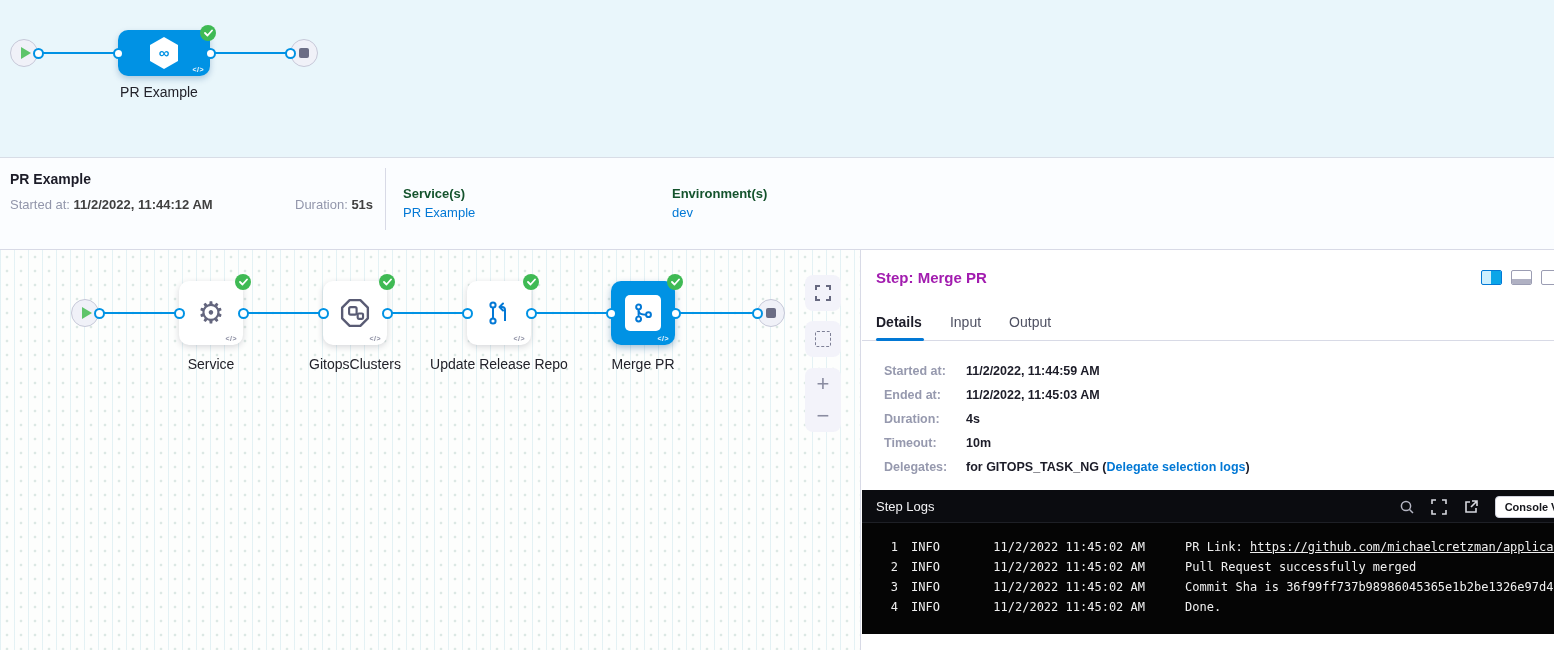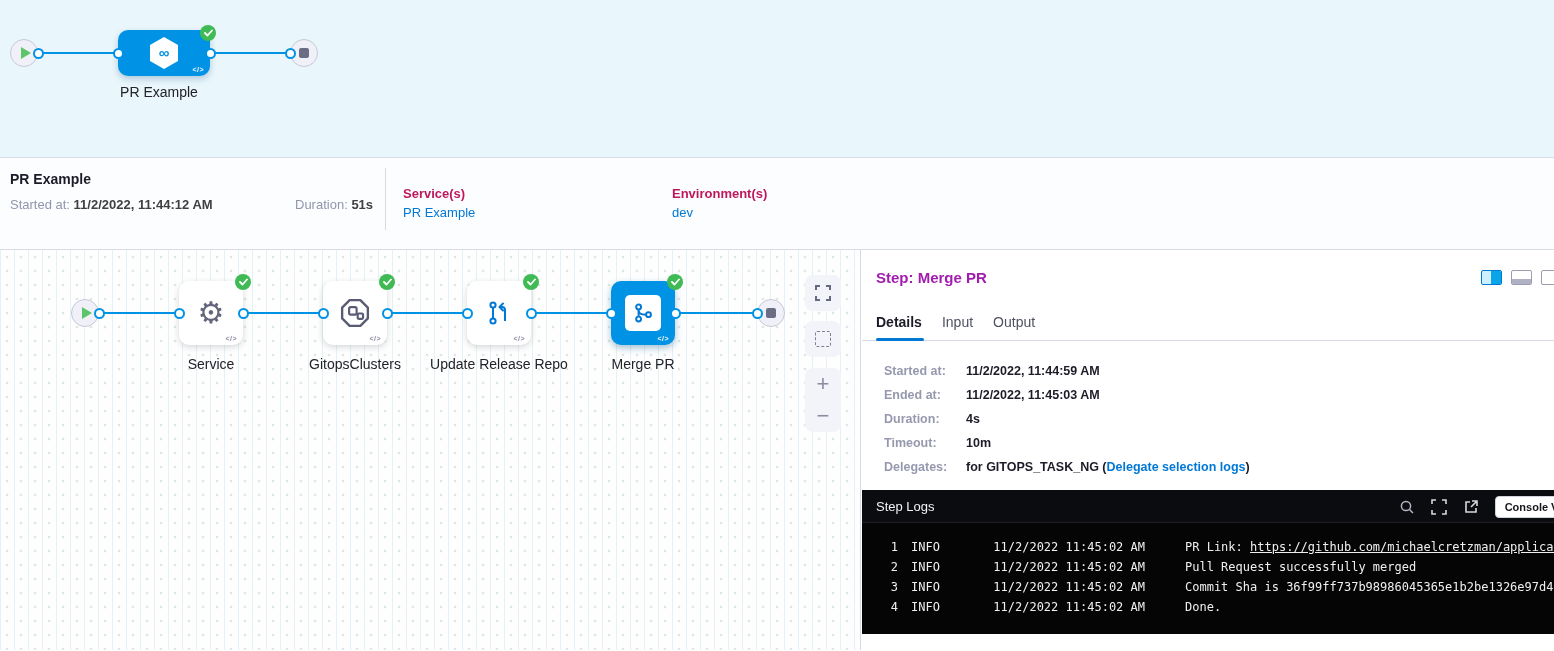--- a/index.html
+++ b/index.html
@@ -33,21 +33,21 @@
     font-size:14px; color:#22222a; }
 
   
   .run-header { position:relative; width:1554px; height:92px; background:#fbfdff;
     border-bottom:1px solid #d8dae6; }
   .rh-title { position:absolute; left:10px; top:13px; font-size:14px; font-weight:bold; color:#1c1c28; }
   .rh-started { position:absolute; left:10px; top:39px; font-size:13px; color:#9296ab; }
   .rh-started b, .rh-dur b { color:#404040; font-weight:600; }
   .rh-dur { position:absolute; left:295px; top:39px; font-size:13px; color:#9296ab; }
   .rh-divider { position:absolute; left:385px; top:10px; width:1px; height:62px; background:#d8dae6; }
-  .rh-col-label { position:absolute; top:28px; font-size:13px; font-weight:bold; color:#be185d; }
+  .rh-col-label { position:absolute; top:28px; font-size:13px; font-weight:bold; color:#14532d; }
   .rh-col-value { position:absolute; top:47px; font-size:13px; color:#0278d5; cursor:pointer; }
 
   
   .main { position:relative; width:1554px; height:400px; }
 
   
   .canvas { position:absolute; left:0; top:0; width:861px; height:400px;
     border-right:1px solid #d8dae6; background-color:#fdfefd;
     background-image:
       radial-gradient(circle, #dce8e4 1.5px, transparent 1.6px),
@@ -76,21 +76,21 @@
   .right-panel { position:absolute; left:862px; top:0; width:692px; height:400px;
     background:#fff; overflow:hidden; }
   .sp-title { position:absolute; left:14px; top:19px; font-size:15px; font-weight:600; color:#a21caf; }
   .layout-icons { position:absolute; right:-8px; top:20px; display:flex; gap:9px; }
   .li-box { width:21px; height:15px; border:1.5px solid #9b9db3; border-radius:2px;
     background:#fff; position:relative; cursor:pointer; overflow:hidden; }
   .li-box.active { border-color:#0278d5; background:#cdeffe; }
   .li-box.active .li-right { position:absolute; right:0; top:0; width:10px; height:100%; background:#0aa5e8; }
   .li-bottom { position:absolute; left:0; bottom:0; width:100%; height:5px; background:#b0b1c3; }
 
-  .tabs { position:absolute; left:14px; top:64px; display:flex; gap:20px; }
+  .tabs { position:absolute; left:14px; top:64px; display:flex; gap:28px; }
   .tab { font-size:14px; color:#4f5162; cursor:pointer; padding-bottom:10px; }
   .tab.active { color:#1c1c28; font-weight:bold; }
   .tab-underline { position:absolute; left:14px; top:88px; width:48px; height:3px;
     background:#0278d5; border-radius:2px; z-index:2; }
   .tabs-border { position:absolute; left:0; top:90px; width:100%; height:1px; background:#d8dae6; }
 
   .dt-row { position:absolute; left:0; width:100%; height:24px; font-size:12.5px; }
   .dt-label { position:absolute; left:22px; color:#9699ae; font-weight:600; }
   .dt-value { position:absolute; left:104px; color:#1c1c28; font-weight:600; }
   .dt-link { color:#0278d5; font-weight:600; cursor:pointer; }

